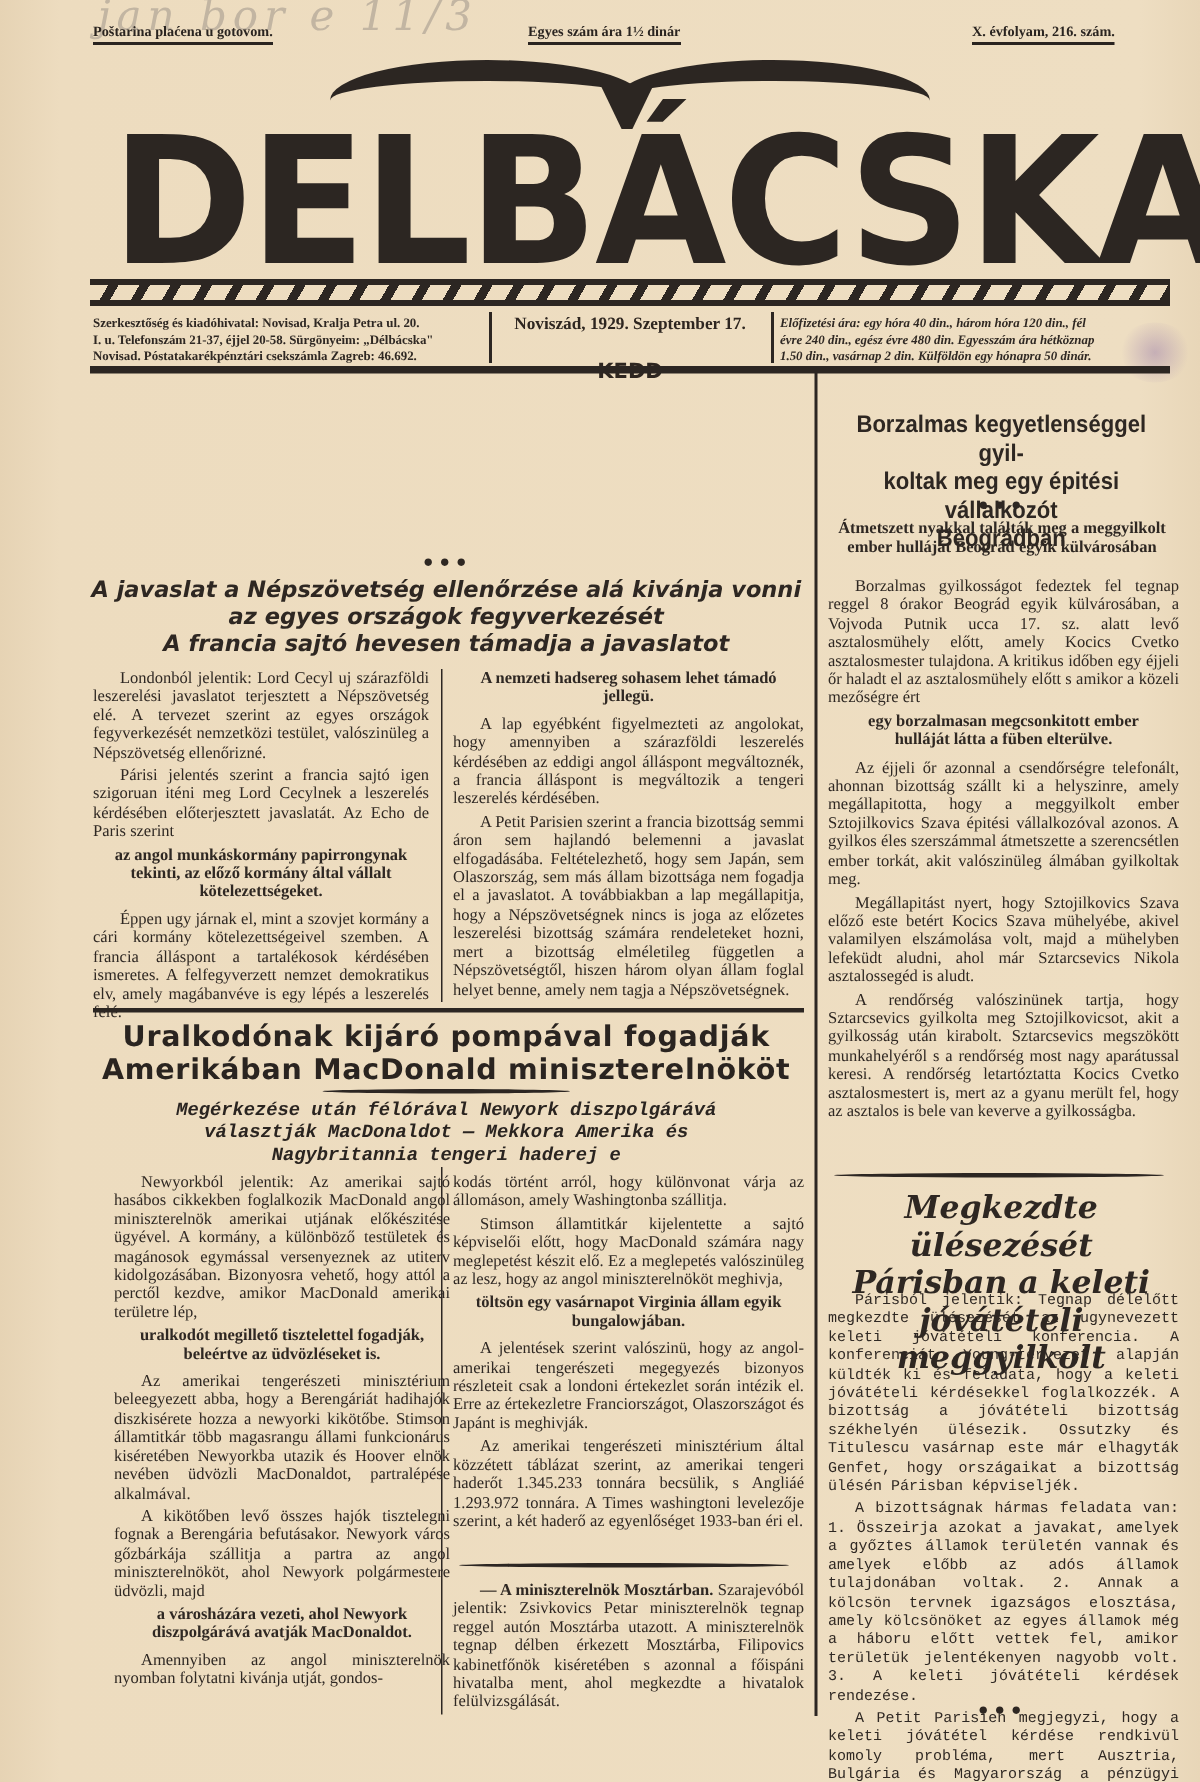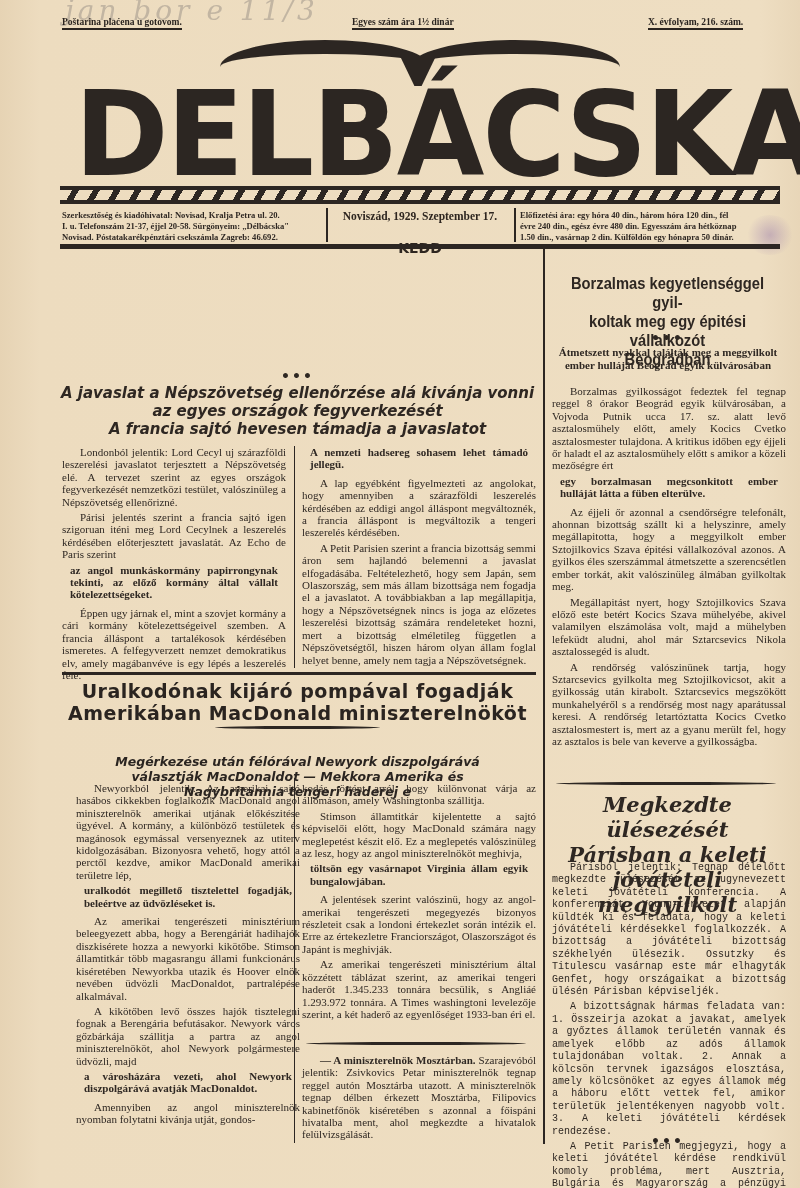--- a/index.html
+++ b/index.html
@@ -8,21 +8,21 @@
   .hw{position:absolute;left:65px;top:-6px;font:italic 28px "DejaVu Serif",serif;color:#b0a596;letter-spacing:4px;opacity:.7;}
   .topline{position:absolute;top:17px;font:bold 9.5px "Liberation Serif",serif;color:#2a2420;border-bottom:2px solid #2a2420;padding-bottom:1px;}
   .mast{position:absolute;left:60px;top:38px;width:720px;height:170px;}
   .mast-title{position:absolute;left:0;top:36px;width:720px;height:120px;font:bold 118px "DejaVu Sans",sans-serif;letter-spacing:-2px;color:#2c2622;text-align:center;line-height:120px;transform:scaleX(0.96);}
   .arc{position:absolute;border-top:14px solid #2c2622;border-radius:50% 50% 0 0;height:40px;}
   .zig{position:absolute;left:0;top:148px;width:720px;height:18px;background:repeating-linear-gradient(-60deg,#2c2622 0 6px,transparent 6px 18px);border-top:4px solid #2c2622;border-bottom:4px solid #2c2622;box-sizing:border-box;}
   .info{position:absolute;top:210px;font:bold 8.6px "Liberation Serif",serif;line-height:11px;color:#2f2823;}
   .rule{position:absolute;background:#2c2622;}
   .col{position:absolute;font:11px "Liberation Serif",serif;line-height:12.4px;text-align:justify;color:#2f2823;}
   .col p{margin:0 0 3px 0;text-indent:18px;}
-  .col .bold-c{font-weight:bold;text-indent:0;margin:3px 8px 6px 8px;}
+  .col .bold-c{font-weight:bold;text-align:center;text-indent:0;margin:3px 8px 6px 8px;}
   .h1{position:absolute;font:italic bold 30px "DejaVu Serif",serif;text-align:center;line-height:35px;color:#2e2722;}
   .h2{position:absolute;font:italic bold 15px "DejaVu Sans",sans-serif;text-align:center;line-height:18px;color:#2e2722;}
   .dots{position:absolute;font:bold 14px "DejaVu Sans",sans-serif;text-align:center;letter-spacing:2px;color:#2e2722;}
   .h3{position:absolute;font:bold 19px "DejaVu Sans",sans-serif;text-align:center;line-height:22px;color:#2a2420;letter-spacing:0.5px;}
   .h3s{position:absolute;font:italic bold 12.5px "DejaVu Sans",sans-serif;text-align:center;line-height:15px;color:#2a2420;}
   .rh{position:absolute;font:bold 16px "Liberation Sans",sans-serif;text-align:center;line-height:19px;color:#2e2722;transform:scaleX(0.92);}
   .rh2{position:absolute;font:italic bold 21px "DejaVu Serif",serif;text-align:center;line-height:25px;color:#2e2722;}
   .sub{position:absolute;font:bold 11px "Liberation Serif",serif;text-align:center;line-height:13px;color:#2f2823;}
   .stamp{position:absolute;left:745px;top:215px;width:50px;height:40px;border-radius:50%;background:radial-gradient(circle,rgba(150,120,170,.45),rgba(150,120,170,0) 70%);}
 </style>
@@ -49,21 +49,21 @@
     <div>Szerkesztőség és kiadóhivatal: Novisad, Kralja Petra ul. 20.</div>
     <div>I. u. Telefonszám 21-37, éjjel 20-58. Sürgönyeim: „Délbácska"</div>
     <div>Novisad. Póstatakarékpénztári csekszámla Zagreb: 46.692.</div>
   </div>
   <div class="rule" style="left:326px;top:208px;width:2px;height:34px;"></div>
   <div style="position:absolute;left:330px;top:210px;width:180px;text-align:center;">
     <div style="font:bold 11.5px 'Liberation Serif',serif;">Noviszád, 1929. Szeptember 17.</div>
     <div style="font:bold 14px 'DejaVu Sans',sans-serif;margin-top:18px;">KEDD</div>
   </div>
   <div class="rule" style="left:514px;top:208px;width:2px;height:34px;"></div>
-  <div class="info" style="left:520px;width:270px;">
+  <div class="info" style="left:520px;width:270px;font-style:italic;">
     <div>Előfizetési ára: egy hóra 40 din., három hóra 120 din., fél</div>
     <div>évre 240 din., egész évre 480 din. Egyesszám ára hétköznap</div>
     <div>1.50 din., vasárnap 2 din. Külföldön egy hónapra 50 dinár.</div>
   </div>
   <div class="stamp"></div>
 
   <div class="rule" style="left:60px;top:244px;width:720px;height:5px;"></div>
 
   <div class="dots" style="left:55px;top:368px;width:485px;">•••</div>
   <div class="h2" style="left:55px;top:384px;width:485px;">
@@ -85,21 +85,21 @@
     <p>A Petit Parisien szerint a francia bizottság semmi áron sem hajlandó belemenni a javaslat elfogadásába. Feltételezhető, hogy sem Japán, sem Olaszország, sem más állam bizottsága nem fogadja el a javaslatot. A továbbiakban a lap megállapitja, hogy a Népszövetségnek nincs is joga az előzetes leszerelési bizottság számára rendeleteket hozni, mert a bizottság elméletileg független a Népszövetségtől, hiszen három olyan állam foglal helyet benne, amely nem tagja a Népszövetségnek.</p>
   </div>
 
   <div class="rule" style="left:62px;top:672px;width:474px;height:3px;"></div>
 
   <div class="h3" style="left:55px;top:680px;width:485px;">
     <div>Uralkodónak kijáró pompával fogadják</div>
     <div>Amerikában MacDonald miniszterelnököt</div>
   </div>
   <div class="rule" style="left:215px;top:726px;width:165px;height:3px;border-radius:50%;"></div>
-  <div class="h3s" style="left:55px;top:754px;width:485px;">
+  <div class="h3s" style="left:55px;top:733px;width:485px;font-family:Liberation Mono, monospace;">
     <div>Megérkezése után félórával Newyork diszpolgárává</div>
     <div>választják MacDonaldot — Mekkora Amerika és</div>
     <div>Nagybritannia tengeri haderej e</div>
   </div>
 
   <div class="col" style="left:62px;top:782px;width:224px;margin-left:14px;">
     <p>Newyorkból jelentik: Az amerikai sajtó hasábos cikkekben foglalkozik MacDonald angol miniszterelnök amerikai utjának előkészitése ügyével. A kormány, a különböző testületek és magánosok egymással versenyeznek az utiterv kidolgozásában. Bizonyosra vehető, hogy attól a perctől kezdve, amikor MacDonald amerikai területre lép,</p>
     <p class="bold-c">uralkodót megillető tisztelettel fogadják, beleértve az üdvözléseket is.</p>
     <p>Az amerikai tengerészeti minisztérium beleegyezett abba, hogy a Berengáriát hadihajók diszkisérete hozza a newyorki kikötőbe. Stimson államtitkár több magasrangu állami funkcionárus kiséretében Newyorkba utazik és Hoover elnök nevében üdvözli MacDonaldot, partralépése alkalmával.</p>
     <p>A kikötőben levő összes hajók tisztelegni fognak a Berengária befutásakor. Newyork város gőzbárkája szállitja a partra az angol miniszterelnököt, ahol Newyork polgármestere üdvözli, majd</p>

